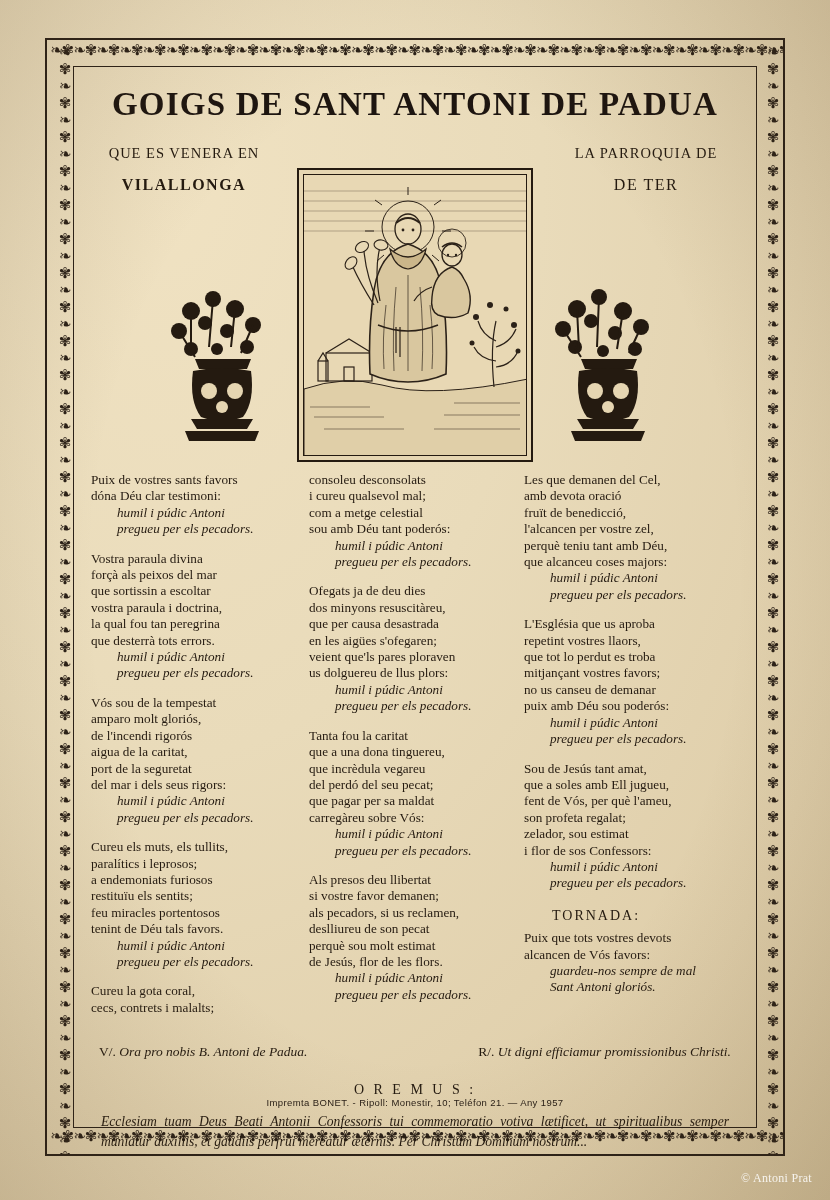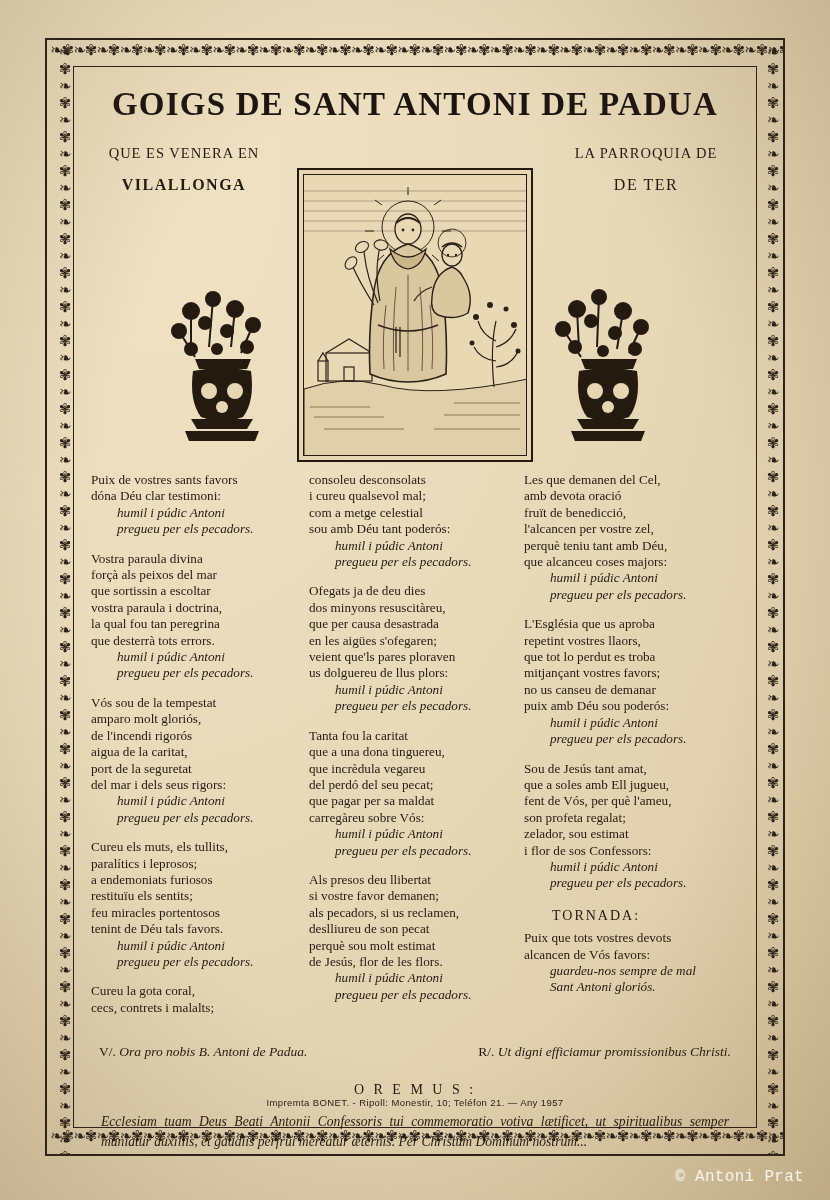--- a/index.html
+++ b/index.html
@@ -117,23 +117,23 @@
     position:absolute;left:22px;right:22px;top:1040px;
     font-style:italic;font-size:13.6px;line-height:20px;text-align:justify;
   }
 
   .imprint{
     position:absolute;left:0;right:0;bottom:14px;text-align:center;
     font-family:"Liberation Sans", sans-serif;
     font-size:9.5px;letter-spacing:.4px;color:#2b2118;
   }
   .watermark{
-    position:absolute;right:26px;bottom:14px;
-    font-family:Liberation Mono, monospace;
-    font-size:16px;color:#ffffff;opacity:.85;
+    position:absolute;right:18px;bottom:14px;
+    font-family:Liberation Serif, serif;
+    font-size:12px;color:#ffffff;opacity:.85;
     letter-spacing:.3px;
   }
 </style>
 </head>
 <body>
 
 <div class="paper"></div>
 
 <div class="sheet">
 

